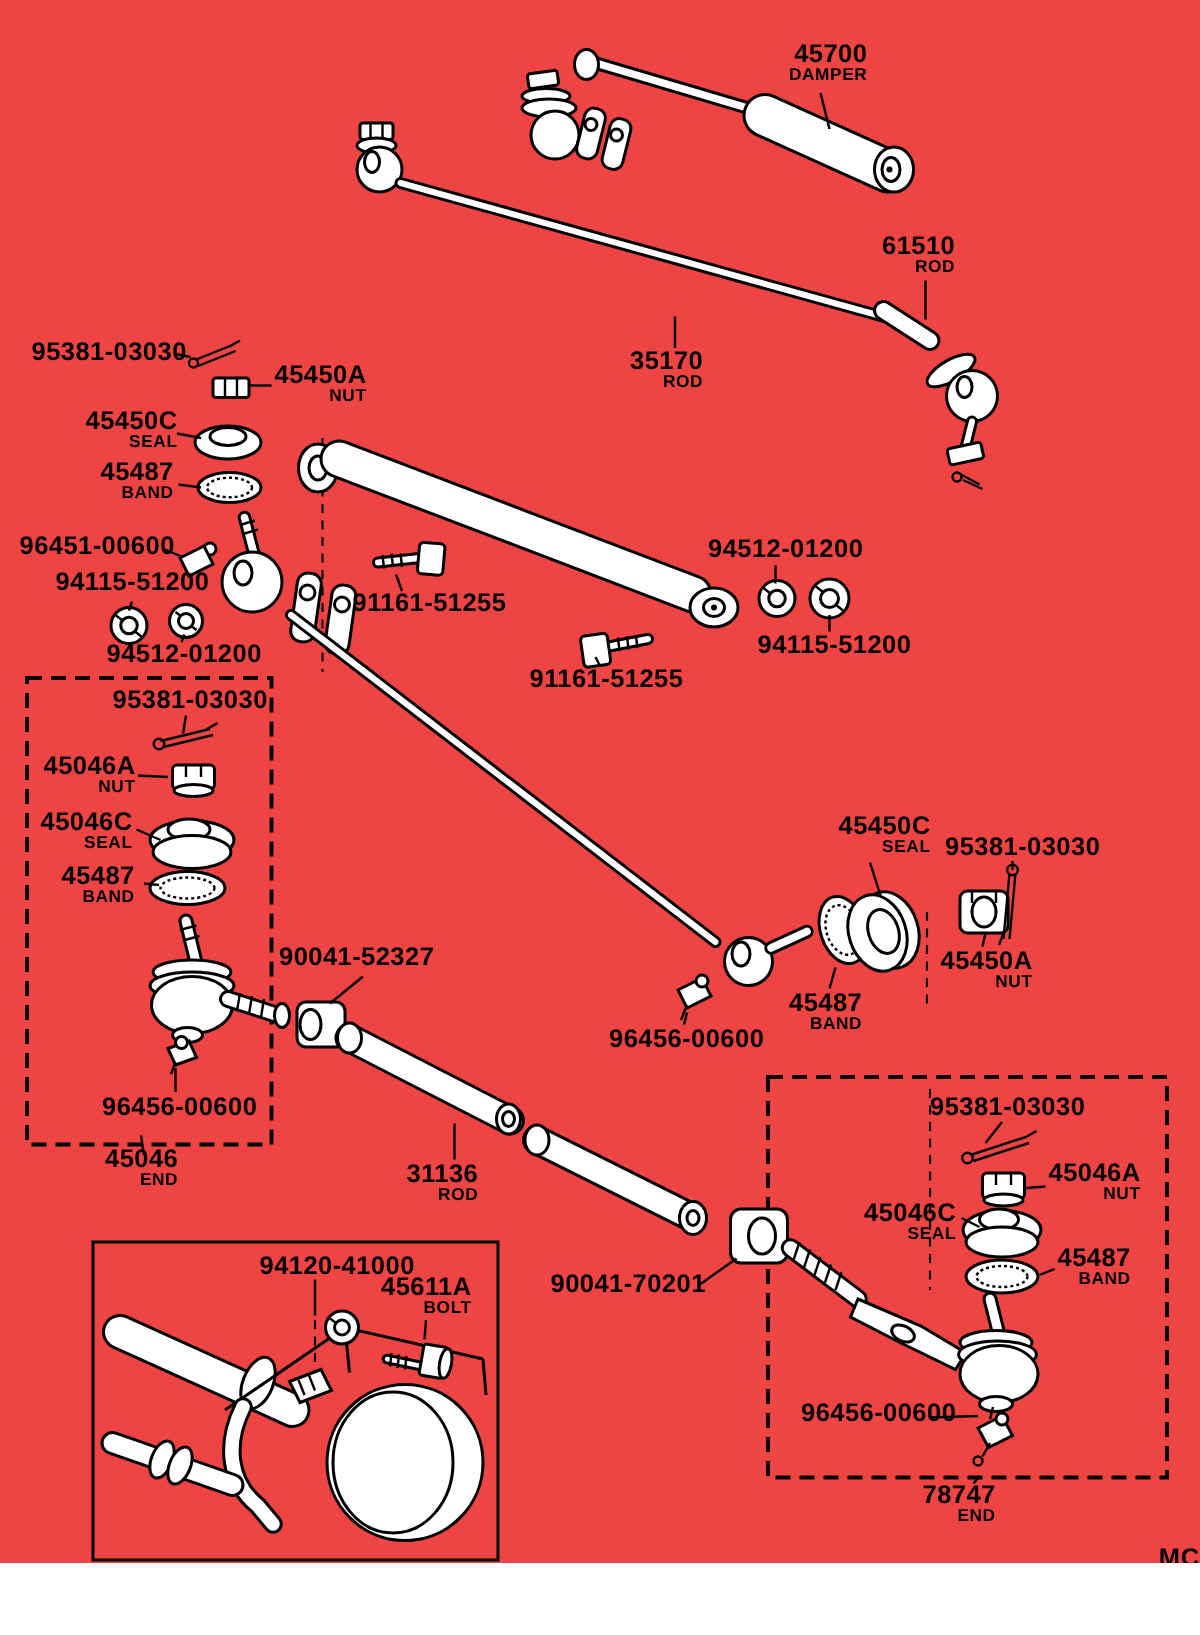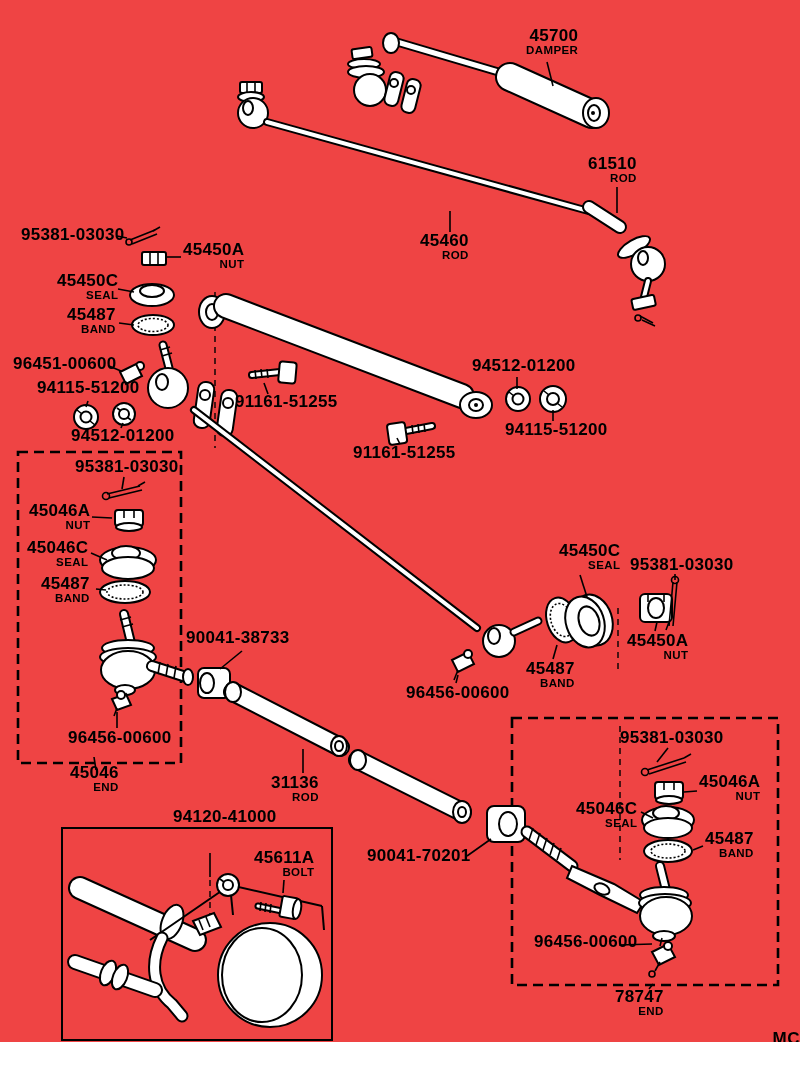--- a/index.html
+++ b/index.html
@@ -369,21 +369,21 @@
 <div class="callout" style="left:37px;top:379px">
       <div class="part">94115-51200</div>
     </div>
 <div class="callout" style="left:71px;top:427px">
       <div class="part">94512-01200</div>
     </div>
 <div class="callout" style="left:235px;top:393px">
       <div class="part">91161-51255</div>
     </div>
 <div class="callout" style="left:420px;top:232px">
-      <div class="part">45460</div>
+      <div class="part">35170</div>
       <div class="sub">ROD</div>
     </div>
 <div class="callout" style="left:353px;top:444px">
       <div class="part">91161-51255</div>
     </div>
 <div class="callout" style="left:472px;top:357px">
       <div class="part">94512-01200</div>
     </div>
 <div class="callout" style="left:505px;top:421px">
       <div class="part">94115-51200</div>
@@ -404,21 +404,21 @@
       <div class="sub">BAND</div>
     </div>
 <div class="callout" style="left:68px;top:729px">
       <div class="part">96456-00600</div>
     </div>
 <div class="callout" style="left:70px;top:764px">
       <div class="part">45046</div>
       <div class="sub">END</div>
     </div>
 <div class="callout" style="left:186px;top:629px">
-      <div class="part">90041-38733</div>
+      <div class="part">90041-52327</div>
     </div>
 <div class="callout" style="left:559px;top:542px">
       <div class="part">45450C</div>
       <div class="sub">SEAL</div>
     </div>
 <div class="callout" style="left:630px;top:556px">
       <div class="part">95381-03030</div>
     </div>
 <div class="callout" style="left:627px;top:632px">
       <div class="part">45450A</div>
@@ -431,21 +431,21 @@
 <div class="callout" style="left:406px;top:684px">
       <div class="part">96456-00600</div>
     </div>
 <div class="callout" style="left:271px;top:774px">
       <div class="part">31136</div>
       <div class="sub">ROD</div>
     </div>
 <div class="callout" style="left:367px;top:847px">
       <div class="part">90041-70201</div>
     </div>
-<div class="callout" style="left:173px;top:808px">
+<div class="callout" style="left:173px;top:835px">
       <div class="part">94120-41000</div>
     </div>
 <div class="callout" style="left:254px;top:849px">
       <div class="part">45611A</div>
       <div class="sub">BOLT</div>
     </div>
 <div class="callout" style="left:620px;top:729px">
       <div class="part">95381-03030</div>
     </div>
 <div class="callout" style="left:699px;top:773px">

